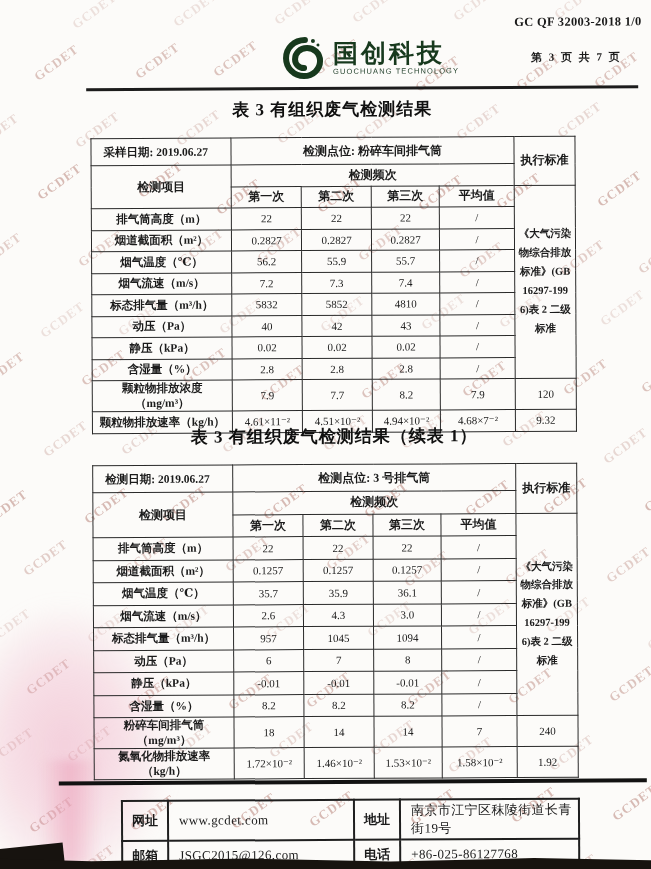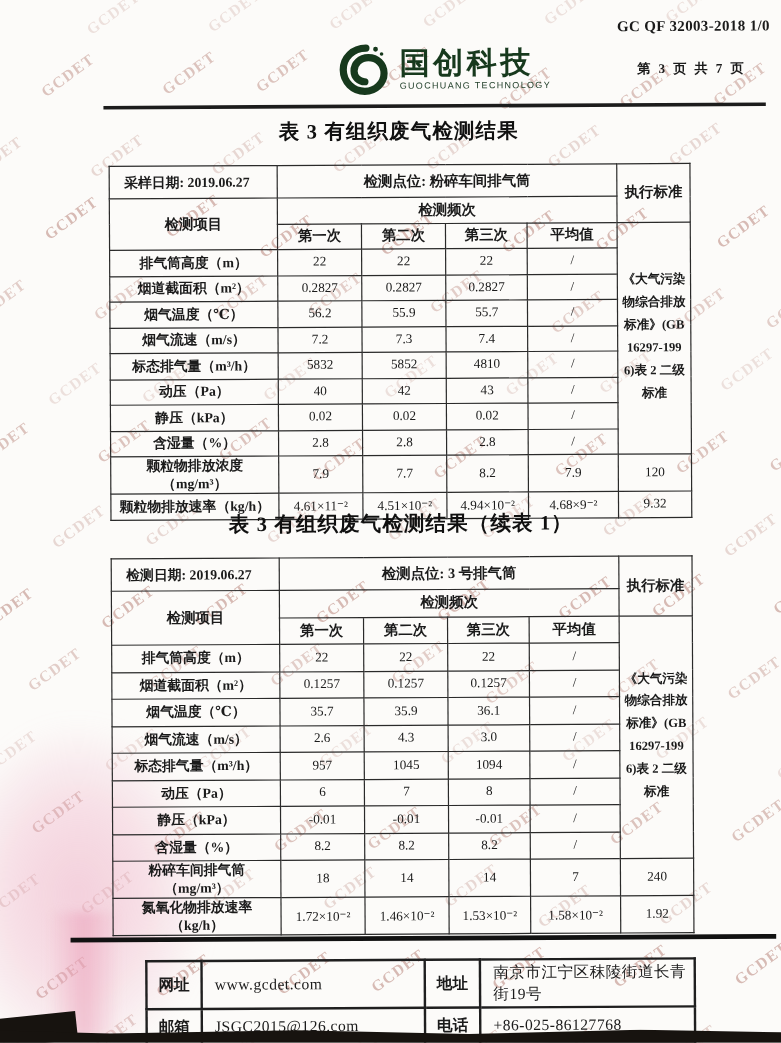--- a/index.html
+++ b/index.html
@@ -288,21 +288,21 @@
             <td class="val">7.7</td>
             <td class="val">8.2</td>
             <td class="val">7.9</td>
             <td class="val">120</td>
           </tr>
           <tr>
             <td class="item">颗粒物排放速率（kg/h）</td>
             <td class="val">4.61×11⁻²</td>
             <td class="val">4.51×10⁻²</td>
             <td class="val">4.94×10⁻²</td>
-            <td class="val">4.68×9⁻²</td>
+            <td class="val">4.68×7⁻²</td>
             <td class="val">9.32</td>
           </tr>
         </tbody>
       </table>
 
     <div class="tbl-title tt2">表 3 有组织废气检测结果（续表 1）</div>
     <table class="dtable t2">
         <colgroup>
           <col style="width:140px">
           <col style="width:70px">

